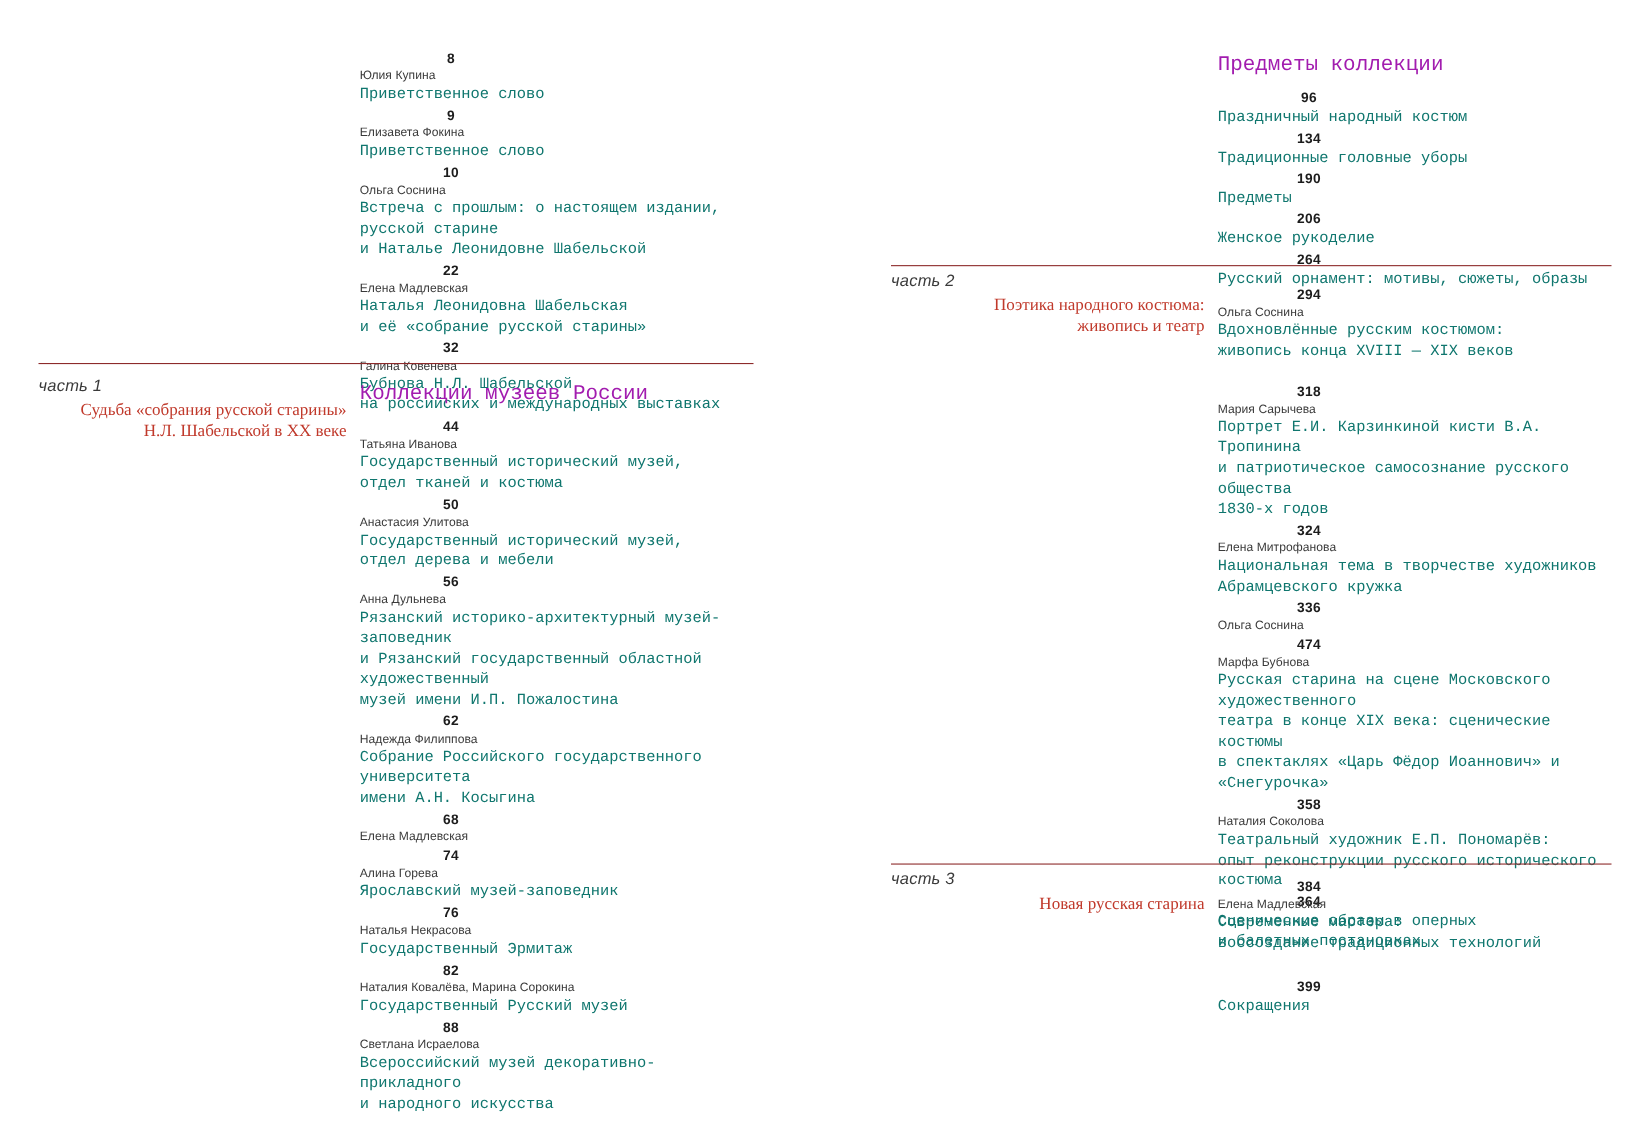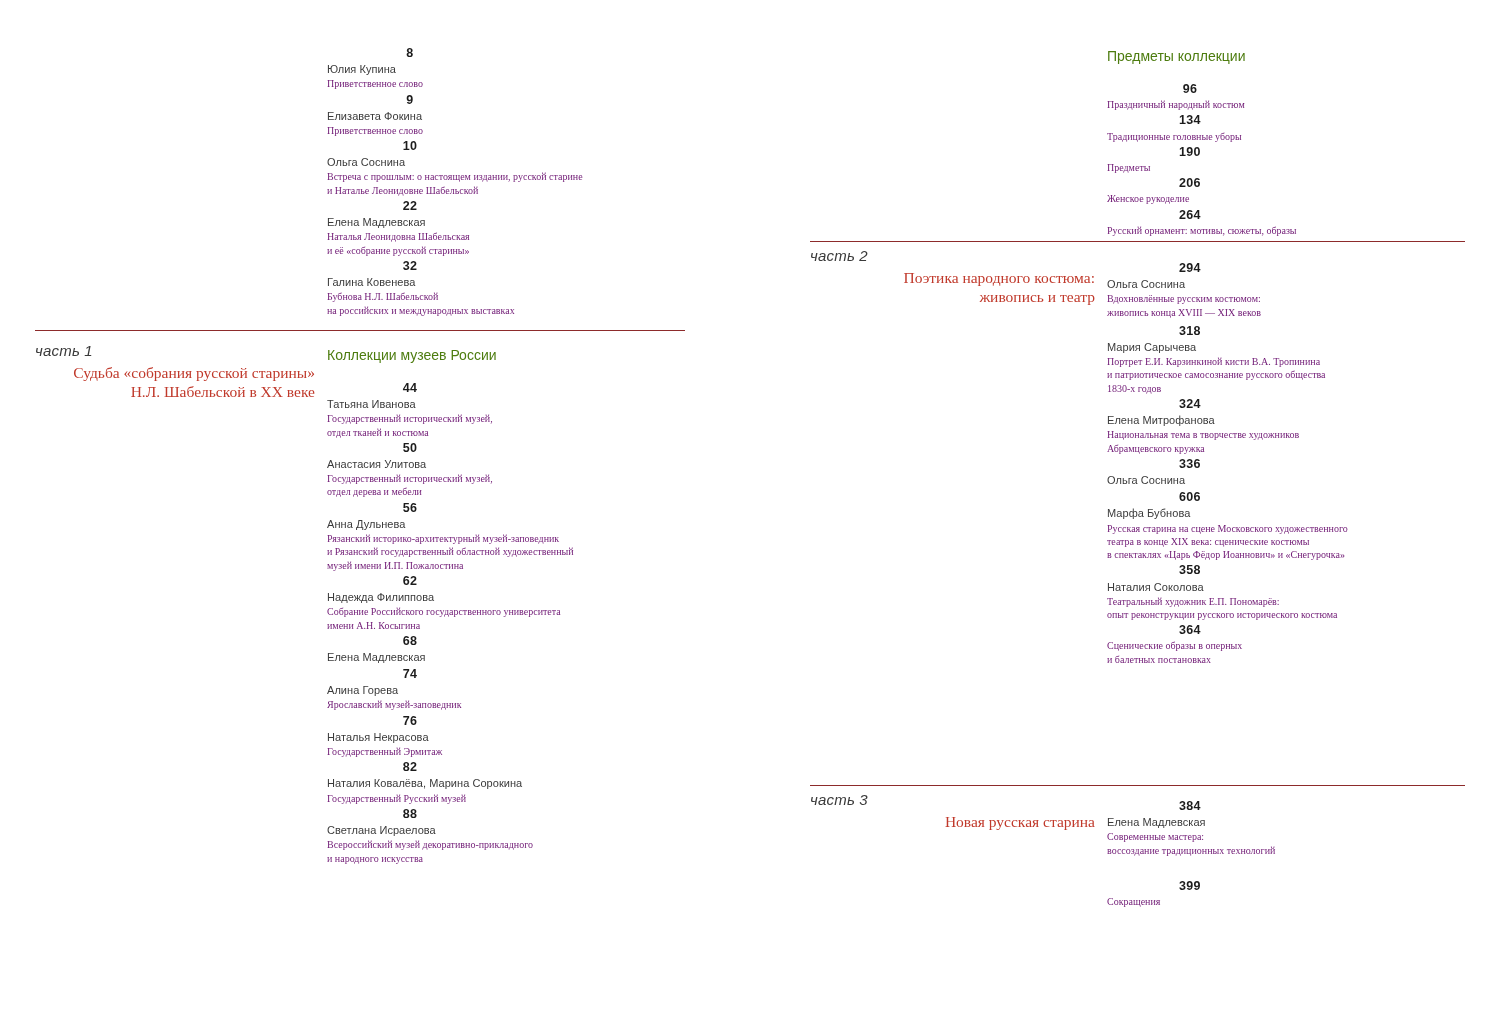--- a/index.html
+++ b/index.html
@@ -56,23 +56,23 @@
     font-size: 15.5px;
     color: #c0392b;
     line-height: 1.28;
     margin: 0;
     white-space: pre-line;
     text-align: right;
   }
 
   
   .section-head {
-    font-family: Liberation Sans, sans-serif;
-    font-size: 14px;
-    color: #4d7c0f;
+    font-family: Liberation Mono, monospace;
+    font-size: 19px;
+    color: #a21caf;
     line-height: 1.2;
     margin: 0;
   }
 
   
   .entries { margin: 0; padding: 0; }
 
   .entry { margin: 0 0 0 0; }
 
   .page-num {
@@ -86,23 +86,23 @@
     letter-spacing: .3px;
   }
   .author {
     font-family: "Liberation Sans", sans-serif;
     font-size: 11px;
     color: #3a3a3a;
     line-height: 1.38;
     letter-spacing: .05px;
   }
   .title {
-    font-family: Liberation Serif, serif;
-    font-size: 10px;
-    color: #701a75;
+    font-family: Liberation Mono, monospace;
+    font-size: 14px;
+    color: #0f766e;
     line-height: 1.33;
     white-space: pre-line;
   }
   .title i { font-style: italic; }
 </style>
 </head>
 <body>
 
 <div class="page">
 
@@ -238,21 +238,21 @@
   <div class="rule rule-r" style="top: 241px;"></div>
 
   <div class="col col-part-right" style="top: 248px;">
     <p class="part-kicker">часть 2</p>
     <p class="part-title">Поэтика народного костюма:
 живопись и театр</p>
   </div>
 
   <div class="col col-right" style="top: 259px;">
     <div class="entries">
-        <div class="entry" style="margin-bottom: 3px;">
+        <div class="entry" style="margin-bottom: 17px;">
           <div class="page-num">294</div>
           <div class="author">Ольга Соснина</div>
           <div class="title">Вдохновлённые русским костюмом:
 живопись конца XVIII — XIX веков</div>
         </div>
         <div class="entry">
           <div class="page-num">318</div>
           <div class="author">Мария Сарычева</div>
           <div class="title">Портрет Е.И. Карзинкиной кисти В.А. Тропинина
 и патриотическое самосознание русского общества
@@ -262,21 +262,21 @@
           <div class="page-num">324</div>
           <div class="author">Елена Митрофанова</div>
           <div class="title">Национальная тема в творчестве художников
 Абрамцевского кружка</div>
         </div>
         <div class="entry">
           <div class="page-num">336</div>
           <div class="author">Ольга Соснина</div>
         </div>
         <div class="entry">
-          <div class="page-num">606</div>
+          <div class="page-num">474</div>
           <div class="author">Марфа Бубнова</div>
           <div class="title">Русская старина на сцене Московского художественного
 театра в конце XIX века: сценические костюмы
 в спектаклях «Царь Фёдор Иоаннович» и «Снегурочка»</div>
         </div>
         <div class="entry">
           <div class="page-num">358</div>
           <div class="author">Наталия Соколова</div>
           <div class="title">Театральный художник Е.П. Пономарёв:
 опыт реконструкции русского исторического костюма</div>

